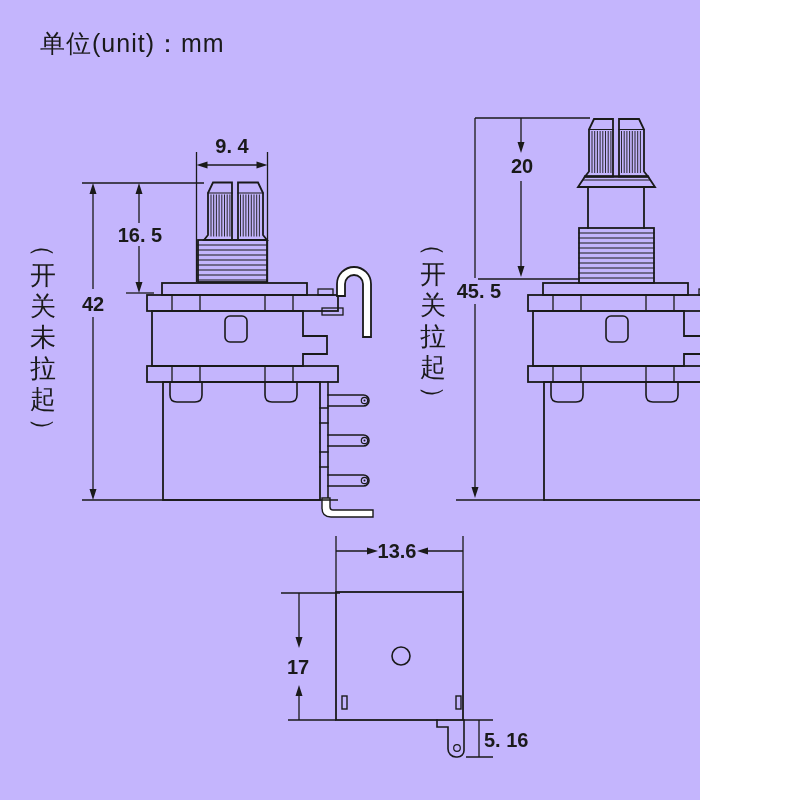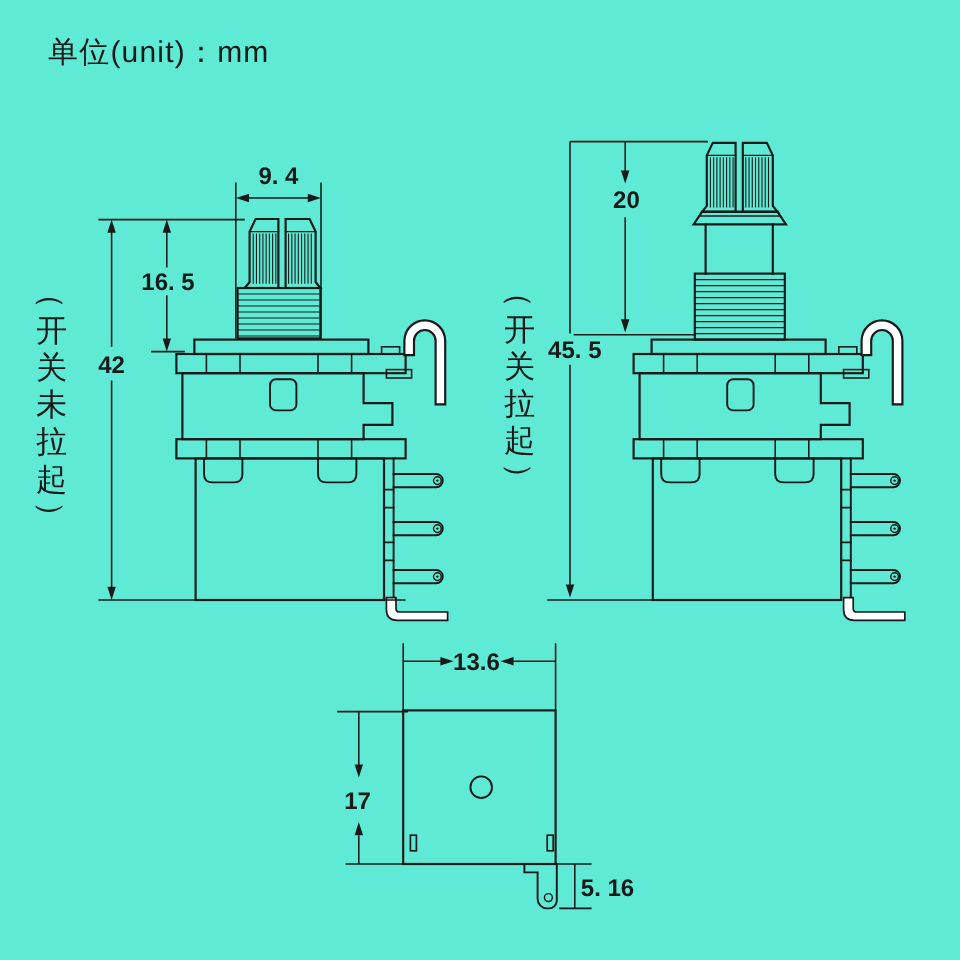--- a/index.html
+++ b/index.html
@@ -1,16 +1,16 @@
 <!DOCTYPE html>
 <html><head>
 <meta charset="utf-8">
 <style>
   html,body{margin:0;padding:0;background:#fff;}
-  #stage{position:relative;width:800px;height:800px;background:#5eead4;overflow:hidden;
+  #stage{position:relative;width:700px;height:800px;background:#c4b5fd;overflow:hidden;
          font-family:"Liberation Sans","DejaVu Sans",sans-serif;color:#1a1a1a;}
   #title{position:absolute;left:40px;top:27px;font-size:25px;letter-spacing:1px;}
   .vtext{position:absolute;display:flex;flex-direction:column;align-items:center;
          font-size:26px;line-height:31px;width:40px;}
   .vtext .rot{transform:rotate(90deg);}
   svg{position:absolute;left:0;top:0;}
   svg text{font-family:"Liberation Sans","DejaVu Sans",sans-serif;font-weight:bold;
            font-size:20px;fill:#1a1a1a;}
 </style>
 </head>

